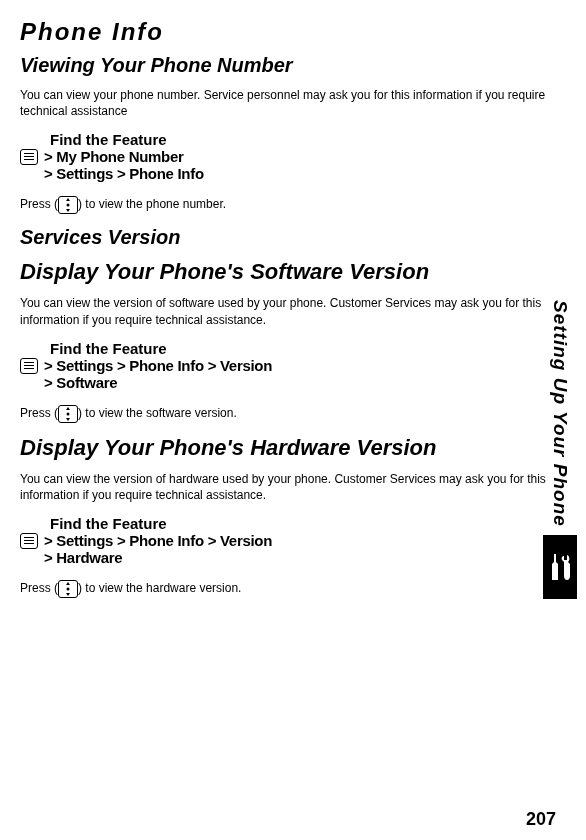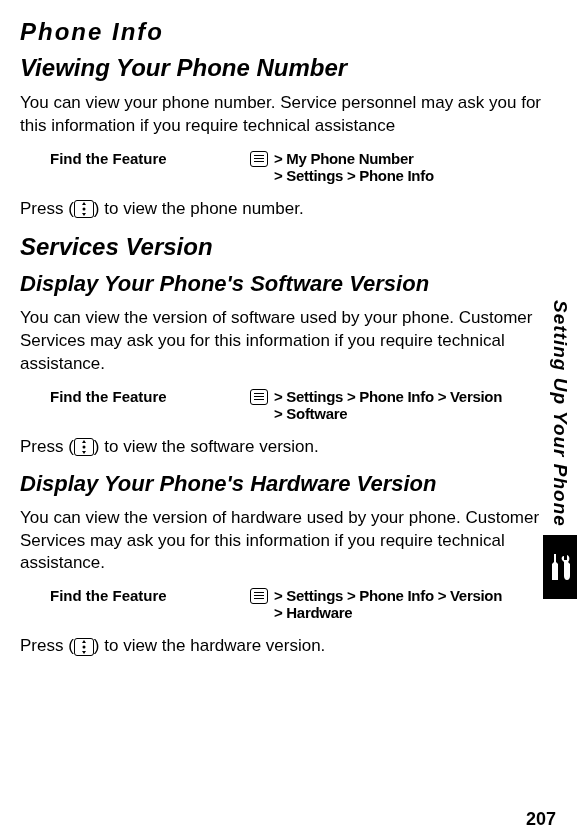--- a/index.html
+++ b/index.html
@@ -16,38 +16,39 @@
     }
     .section-title {
       font-style: italic;
       font-size: 24px;
       letter-spacing: 2px;
       margin: 0 0 8px 0;
     }
     .subsection-title {
       font-style: italic;
       font-weight: bold;
-      font-size: 24px;
+      font-size: 20px;
       margin: 4px 0 10px 0;
     }
     .subsubsection-title {
       font-style: italic;
       font-weight: bold;
       font-size: 22px;
       margin: 6px 0 10px 0;
     }
     .body-text {
-      font-size: 17px;
+      font-size: 12px;
       line-height: 1.35;
       margin: 0 0 12px 0;
     }
     .feature-row {
       display: flex;
       align-items: flex-start;
       margin: 4px 0 14px 0;
+      flex-direction: column;
     }
     .feature-label {
       font-weight: bold;
       font-size: 15px;
       width: 200px;
       flex-shrink: 0;
       padding-left: 30px;
     }
     .feature-path {
       font-size: 15px;

